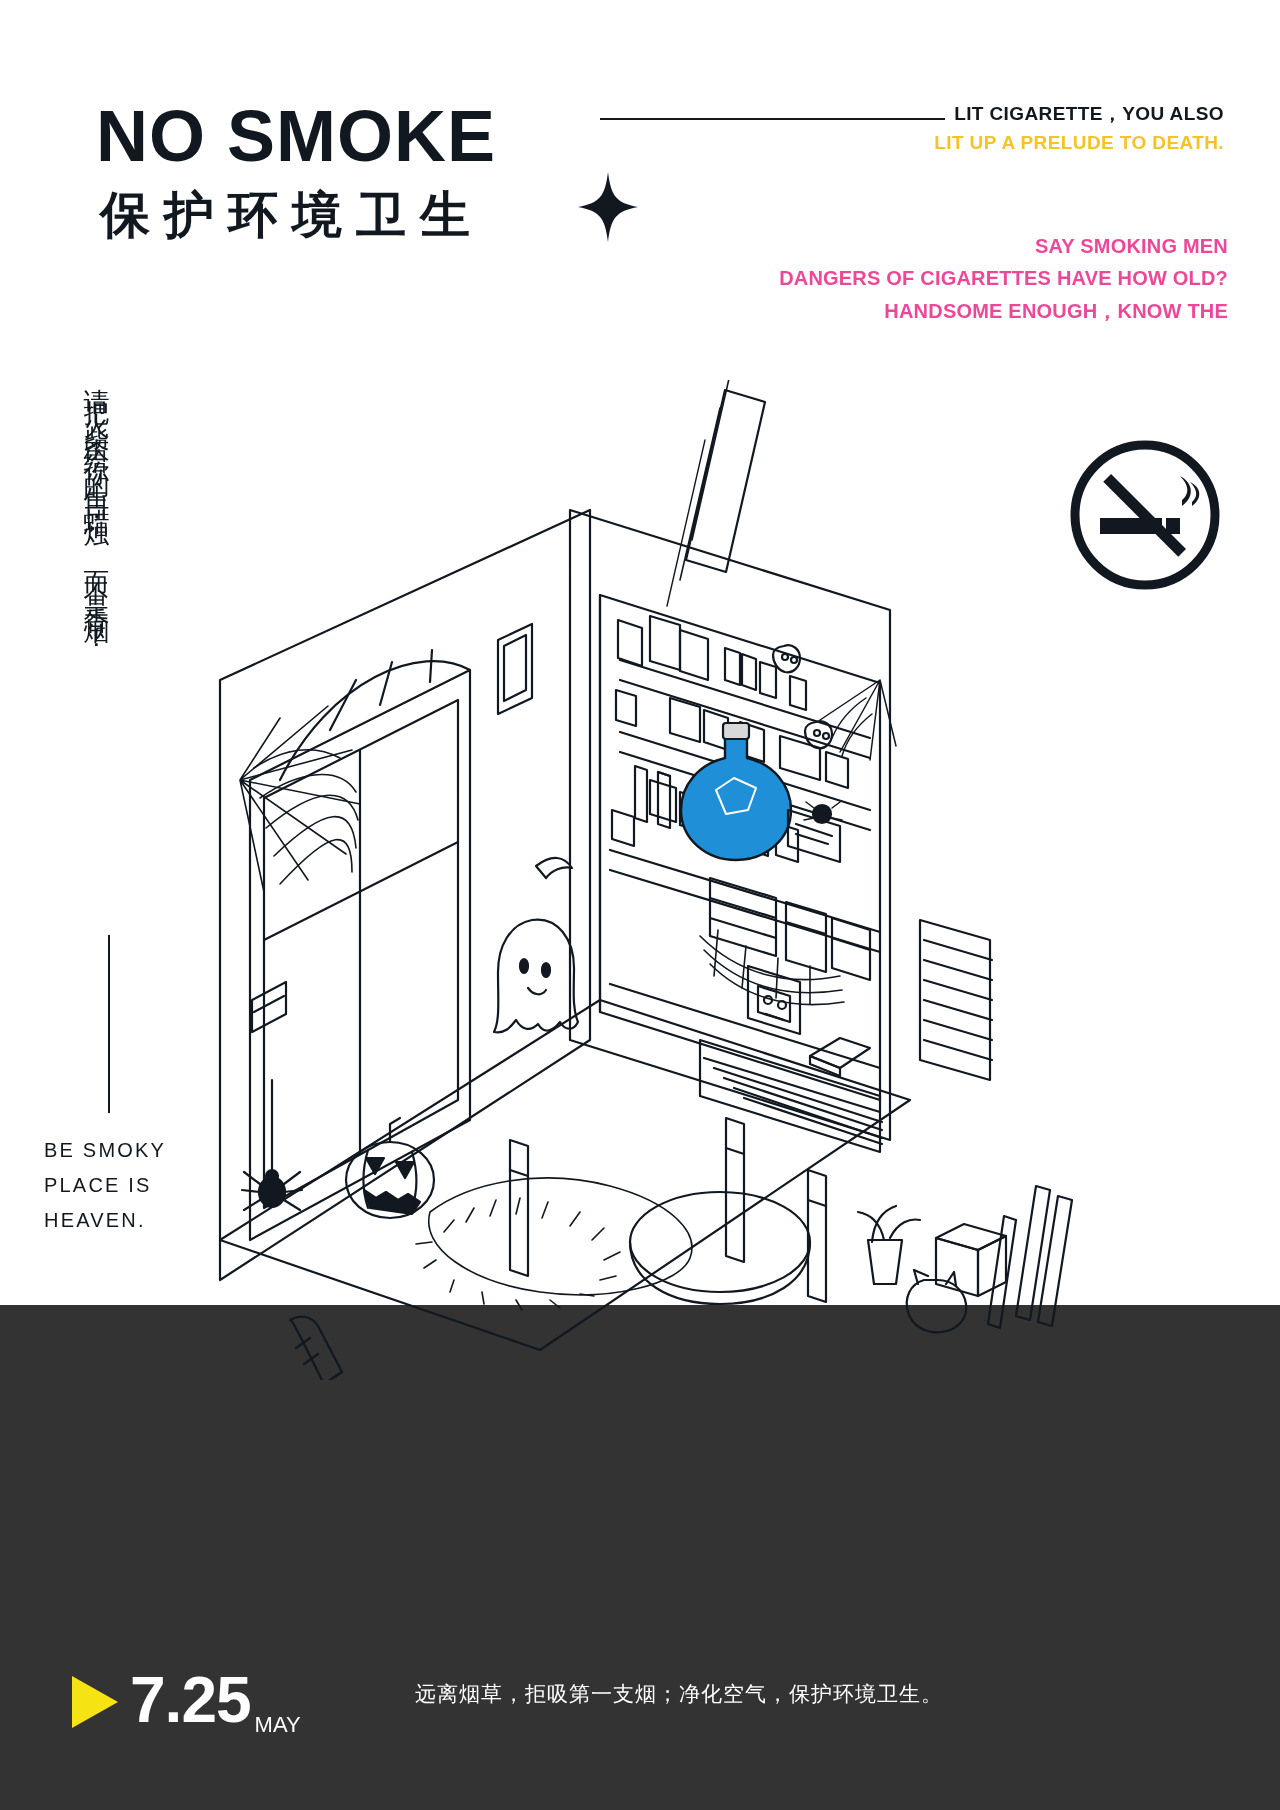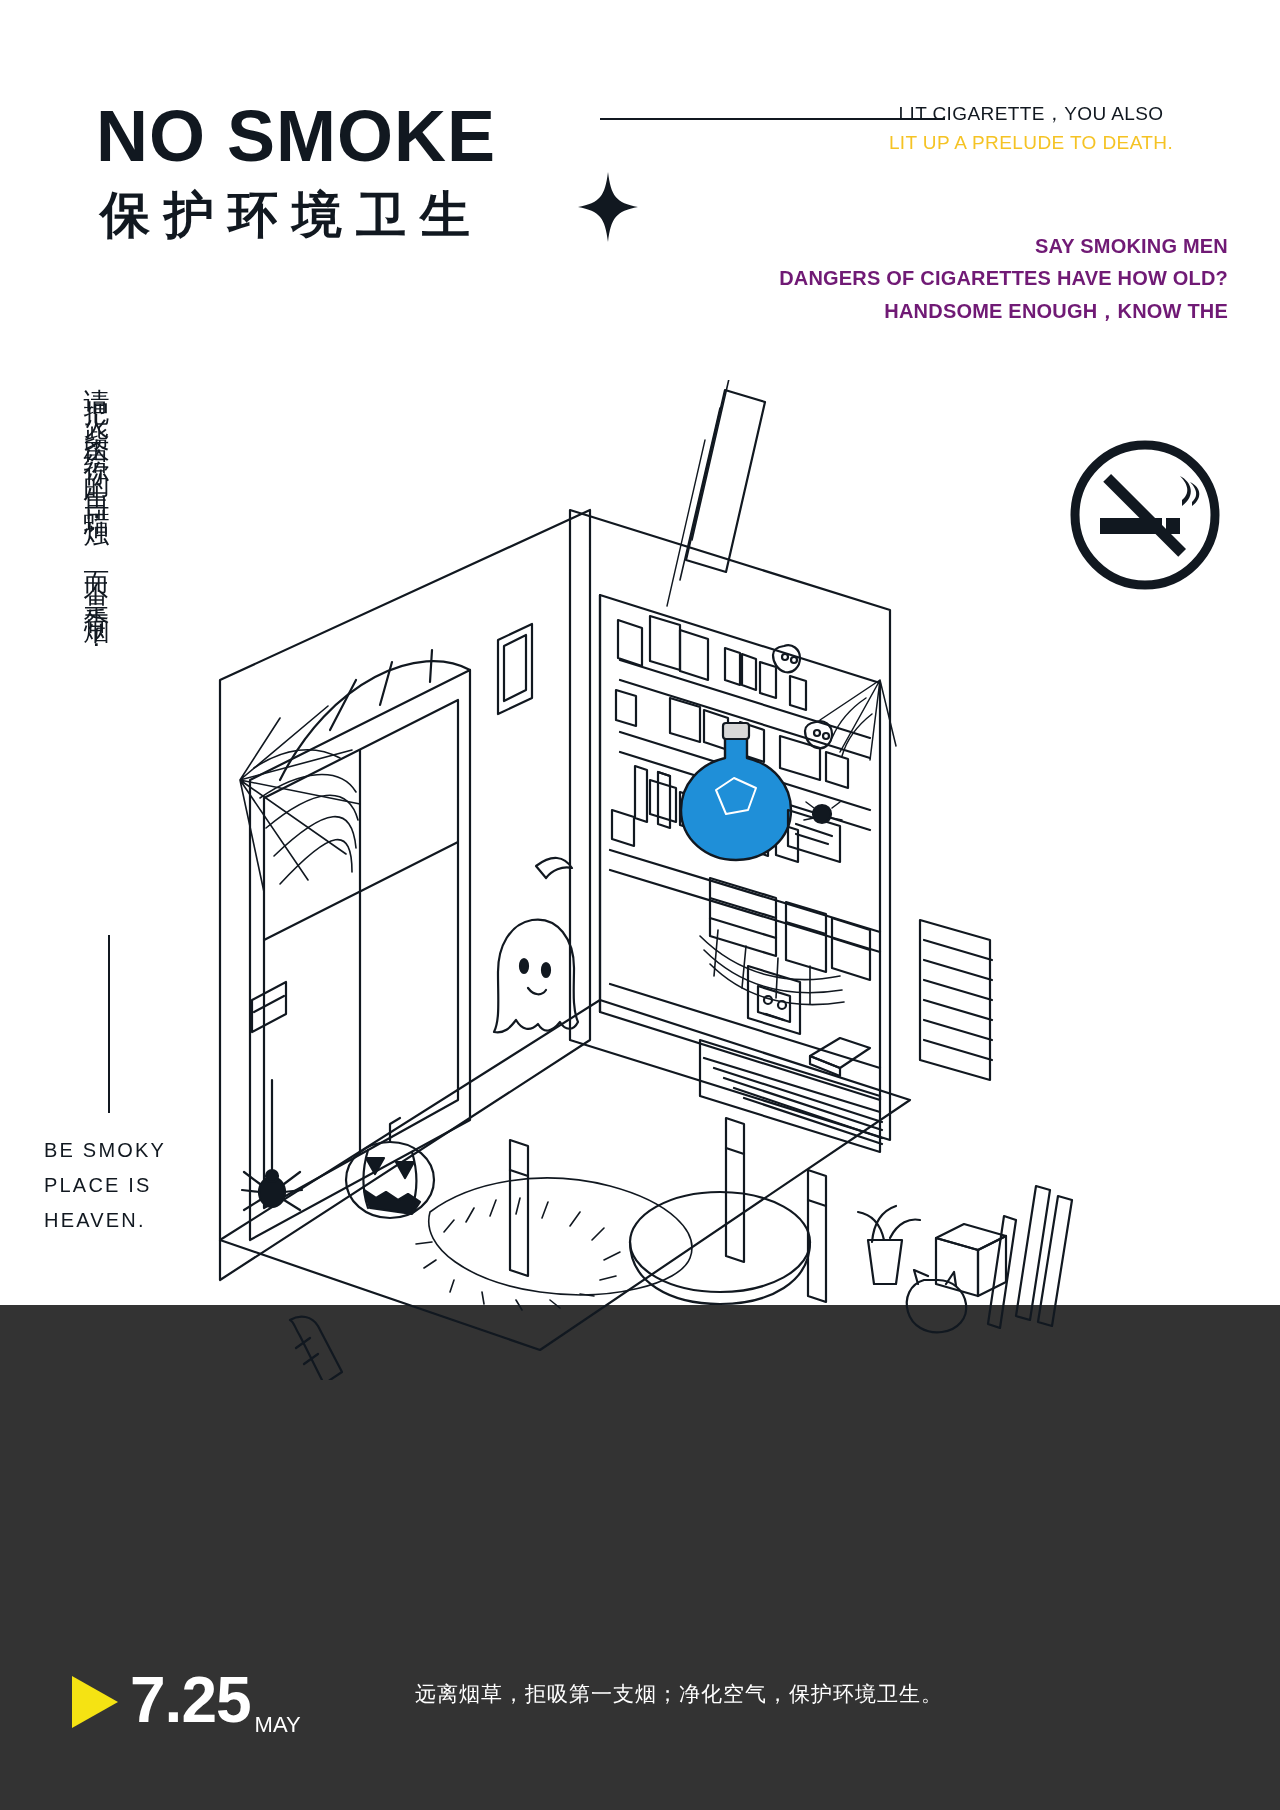--- a/index.html
+++ b/index.html
@@ -61,41 +61,41 @@
   .rule-line {
     position: absolute;
     left: 600px;
     top: 118px;
     width: 345px;
     height: 2px;
     background: #111820;
   }
   .tagline {
     position: absolute;
-    right: 39px;
+    right: 56px;
     top: 100px;
     width: 420px;
-    text-align: center;
+    text-align: right;
     font-size: 19px;
-    font-weight: normal;
+    font-weight: bold;
     letter-spacing: 0.4px;
     line-height: 1.5;
   }
   .tagline .l1 { color: #111820; display: block; }
   .tagline .l2 { color: #f5c324; display: block; }
 
   .subtext {
     position: absolute;
     right: 52px;
     top: 230px;
     width: 470px;
     text-align: right;
     font-size: 20px;
     font-weight: bold;
-    color: #701a75;
+    color: #ec4899;
     line-height: 1.62;
     letter-spacing: 0.2px;
   }
 
   
   .vertical-text {
     position: absolute;
     left: 84px;
     top: 368px;
     writing-mode: vertical-rl;

